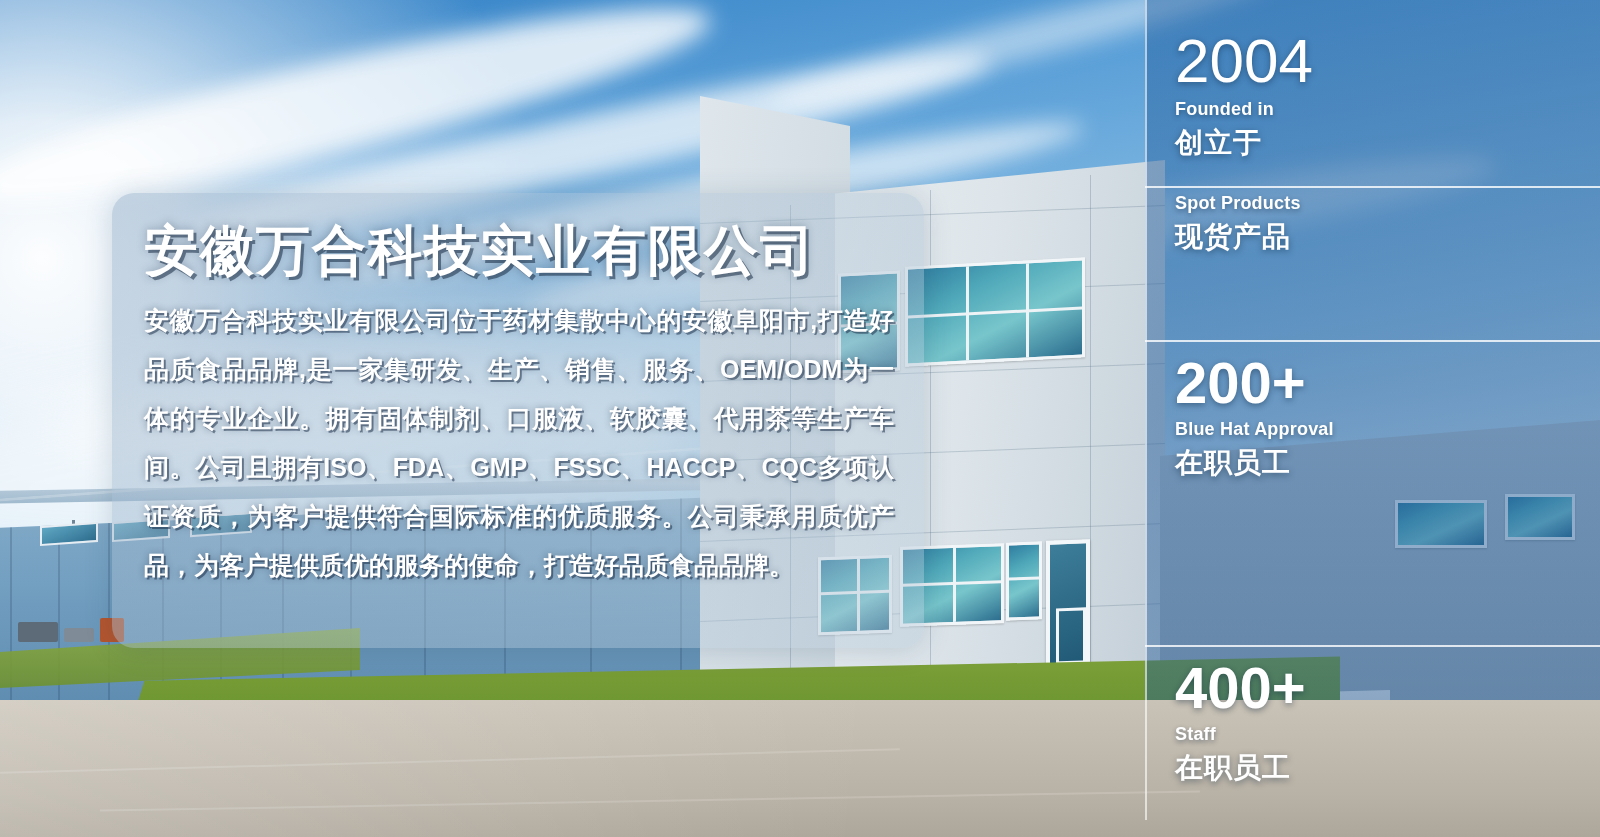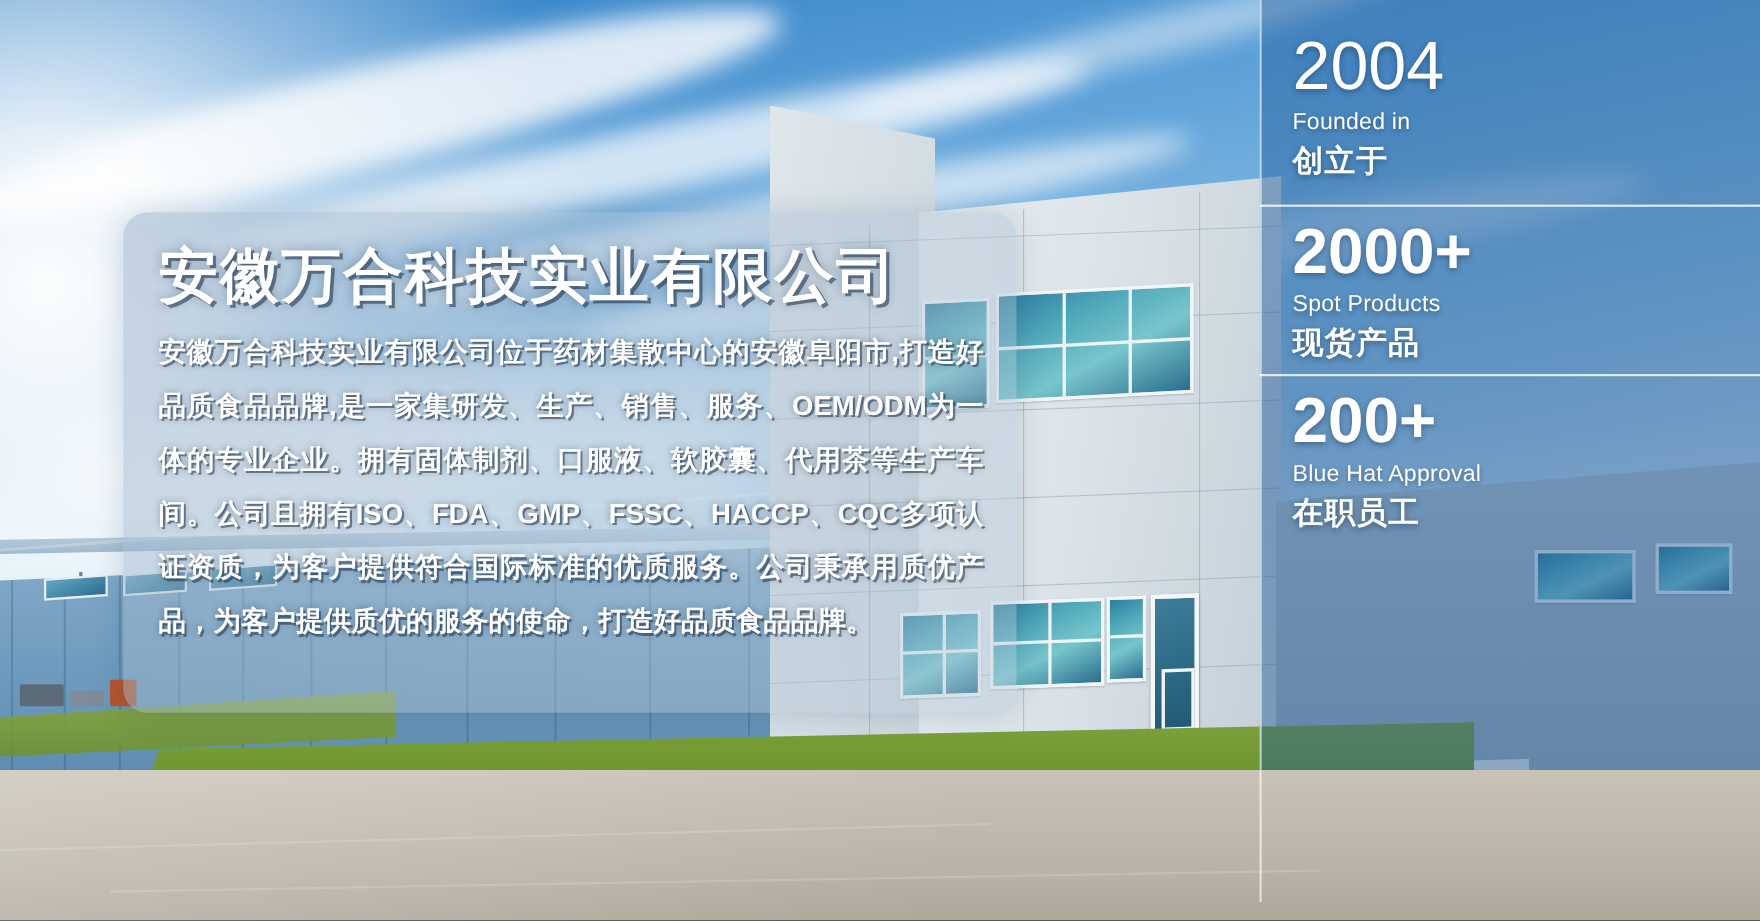--- a/index.html
+++ b/index.html
@@ -168,21 +168,21 @@
   }
   .stat .hr {
     position:absolute; left:0; top:0; width:455px; height:2px;
     background:rgba(255,255,255,.80);
   }
   .stat .num {
     font-size:58px; font-weight:bold; line-height:1; letter-spacing:0px;
     text-shadow:0 2px 6px rgba(10,35,60,.45);
   }
   .stat .en {
-    font-size:21px; font-weight:normal; margin-top:7px; letter-spacing:.2px;
+    font-size:18px; font-weight:bold; margin-top:7px; letter-spacing:.2px;
     text-shadow:0 2px 5px rgba(10,35,60,.45);
   }
   .stat .cn {
     font-size:28px; font-weight:bold; margin-top:4px; letter-spacing:1px;
     text-shadow:0 2px 6px rgba(10,35,60,.5);
   }
   .stat.s0 { top:30px; }
   .stat.s1 { top:186px; }
   .stat.s2 { top:340px; }
   .stat.s3 { top:490px; }
@@ -323,28 +323,33 @@
     <div class="stats-vline"></div>
 
     <div class="stat s0">
       <div class="num">2004</div>
       <div class="en">Founded in</div>
       <div class="cn">创立于</div>
     </div>
 
     <div class="stat s1">
       <div class="hr"></div>
-      <div class="num" style="padding-top:14px;">2000+</div>
       <div class="en">Spot Products</div>
       <div class="cn">现货产品</div>
     </div>
 
     <div class="stat s2">
       <div class="hr"></div>
       <div class="num" style="padding-top:14px;">200+</div>
       <div class="en">Blue Hat Approval</div>
       <div class="cn">在职员工</div>
     </div>
 
 
+    <div class="stat s4">
+      <div class="hr"></div>
+      <div class="num" style="padding-top:14px;">400+</div>
+      <div class="en">Staff</div>
+      <div class="cn">在职员工</div>
+    </div>
   </div>
 
 </div>
 
 </body></html>

